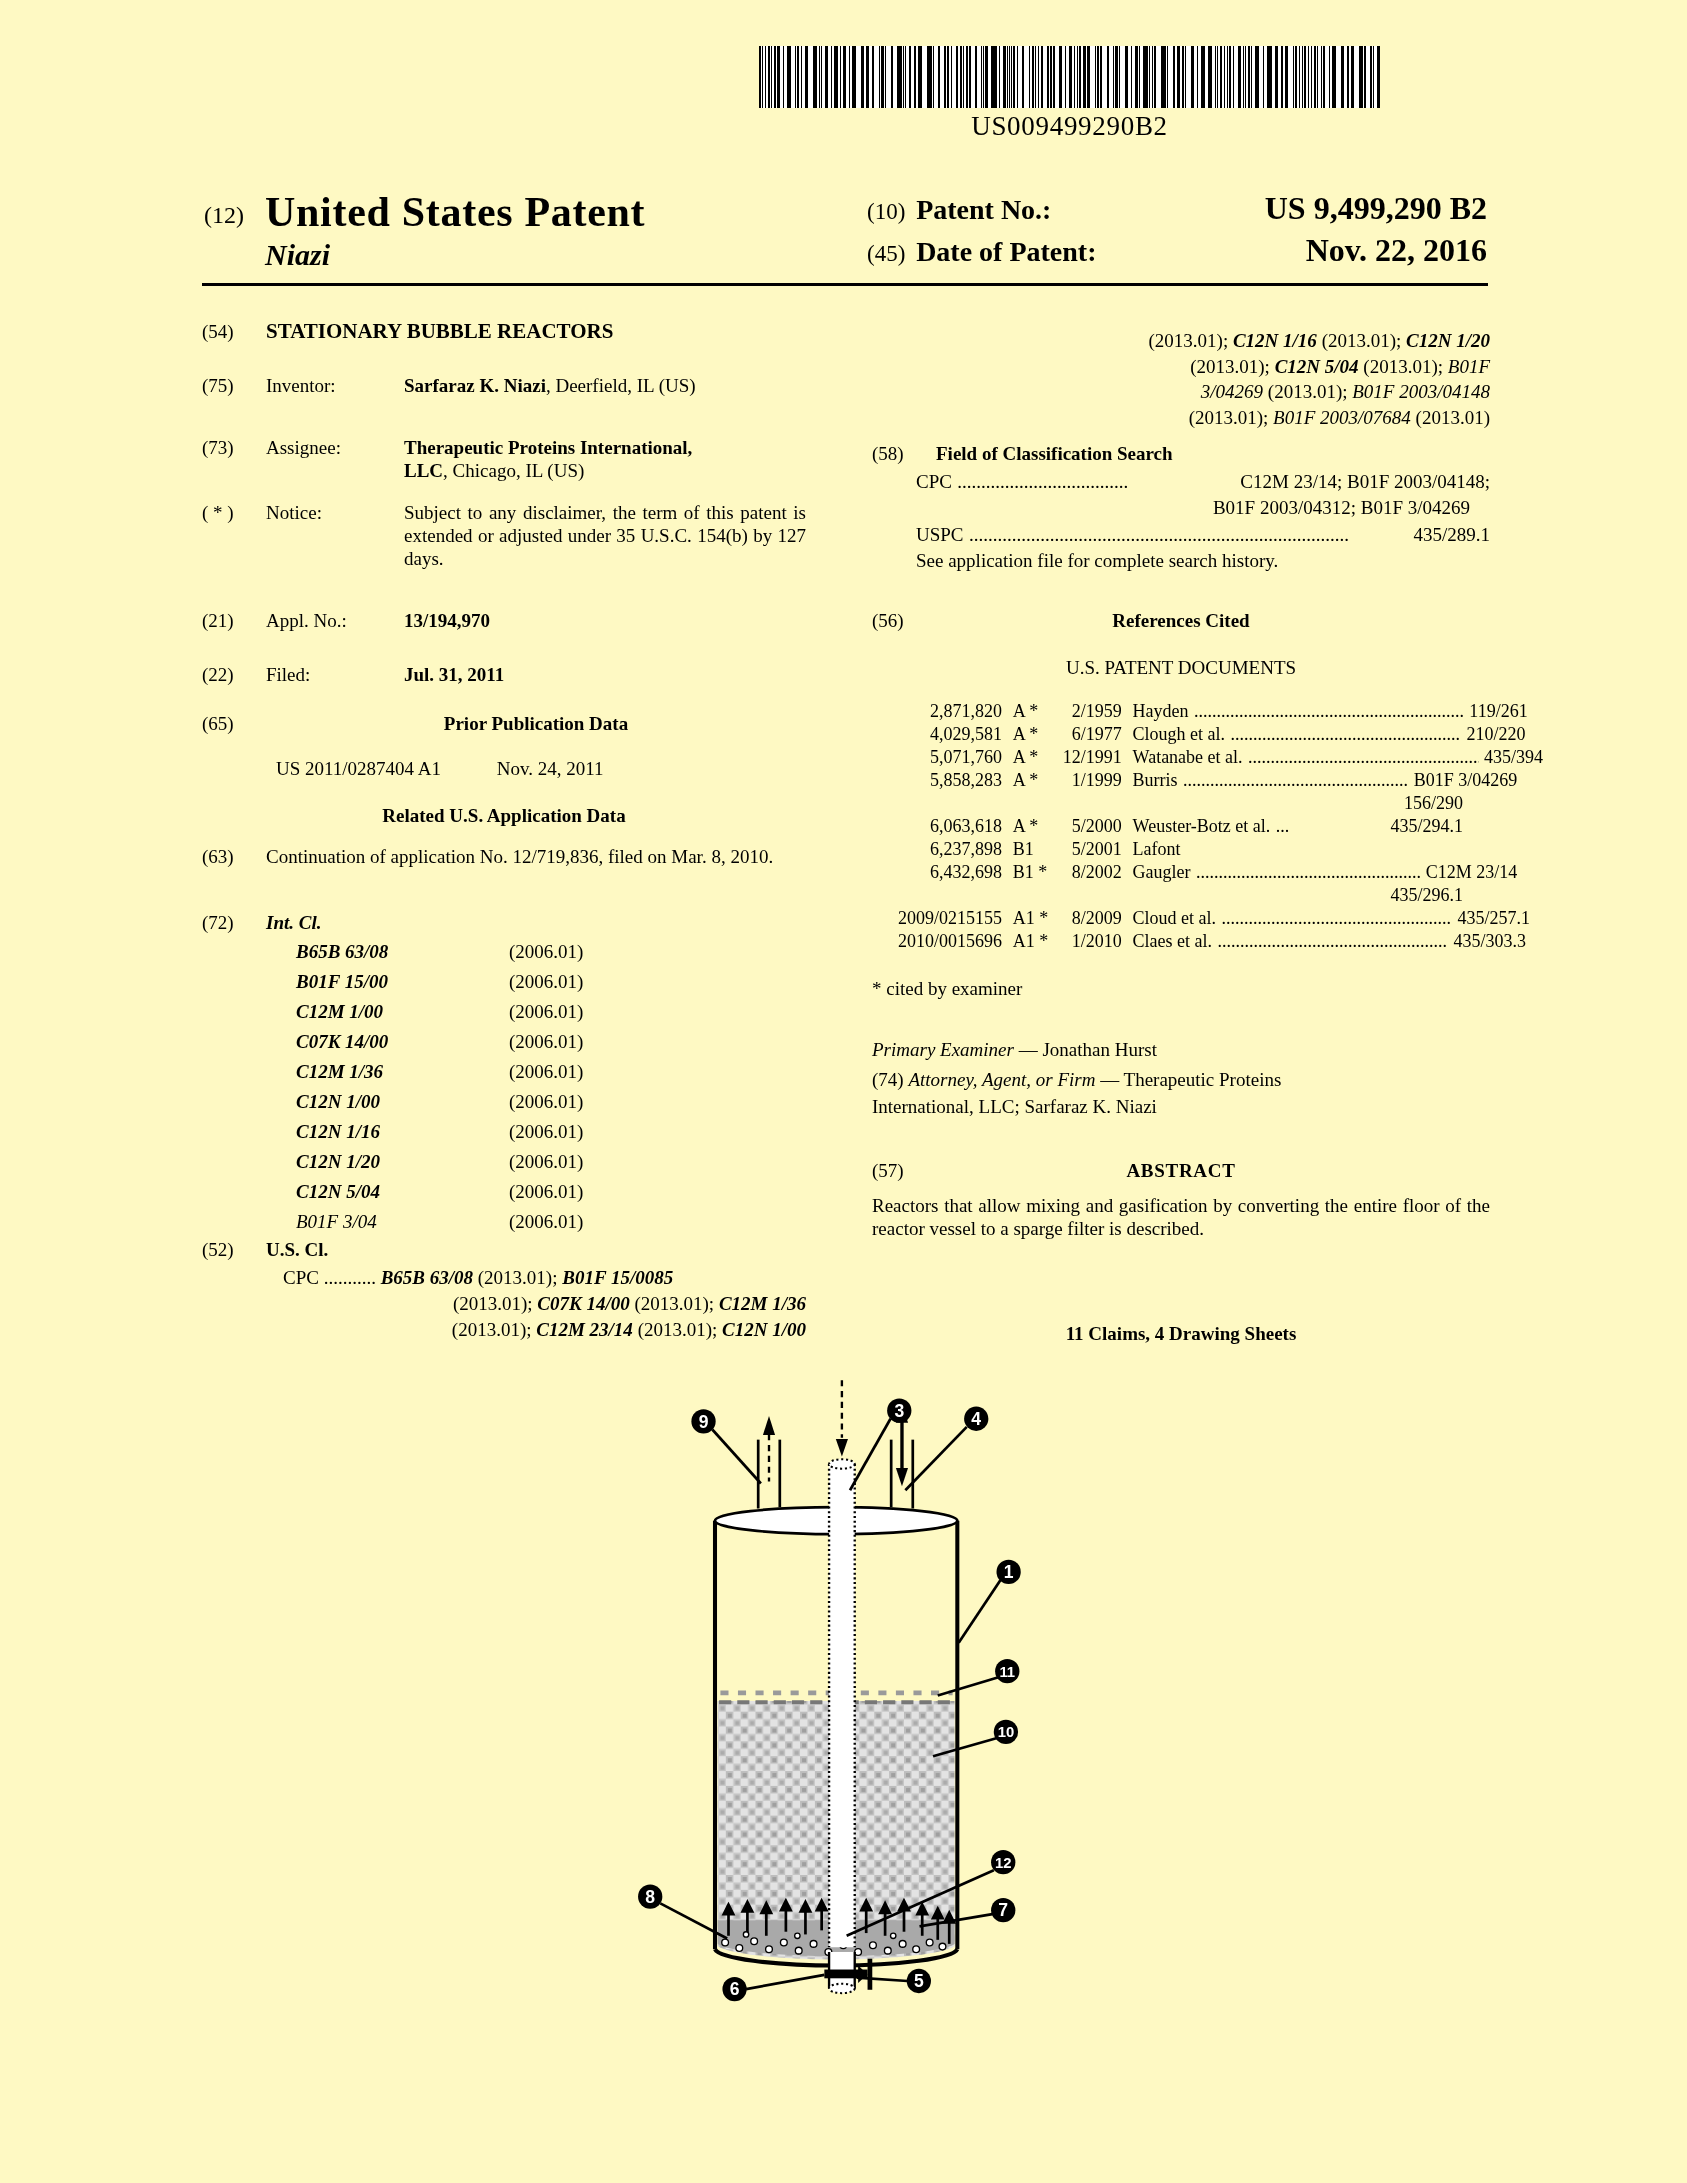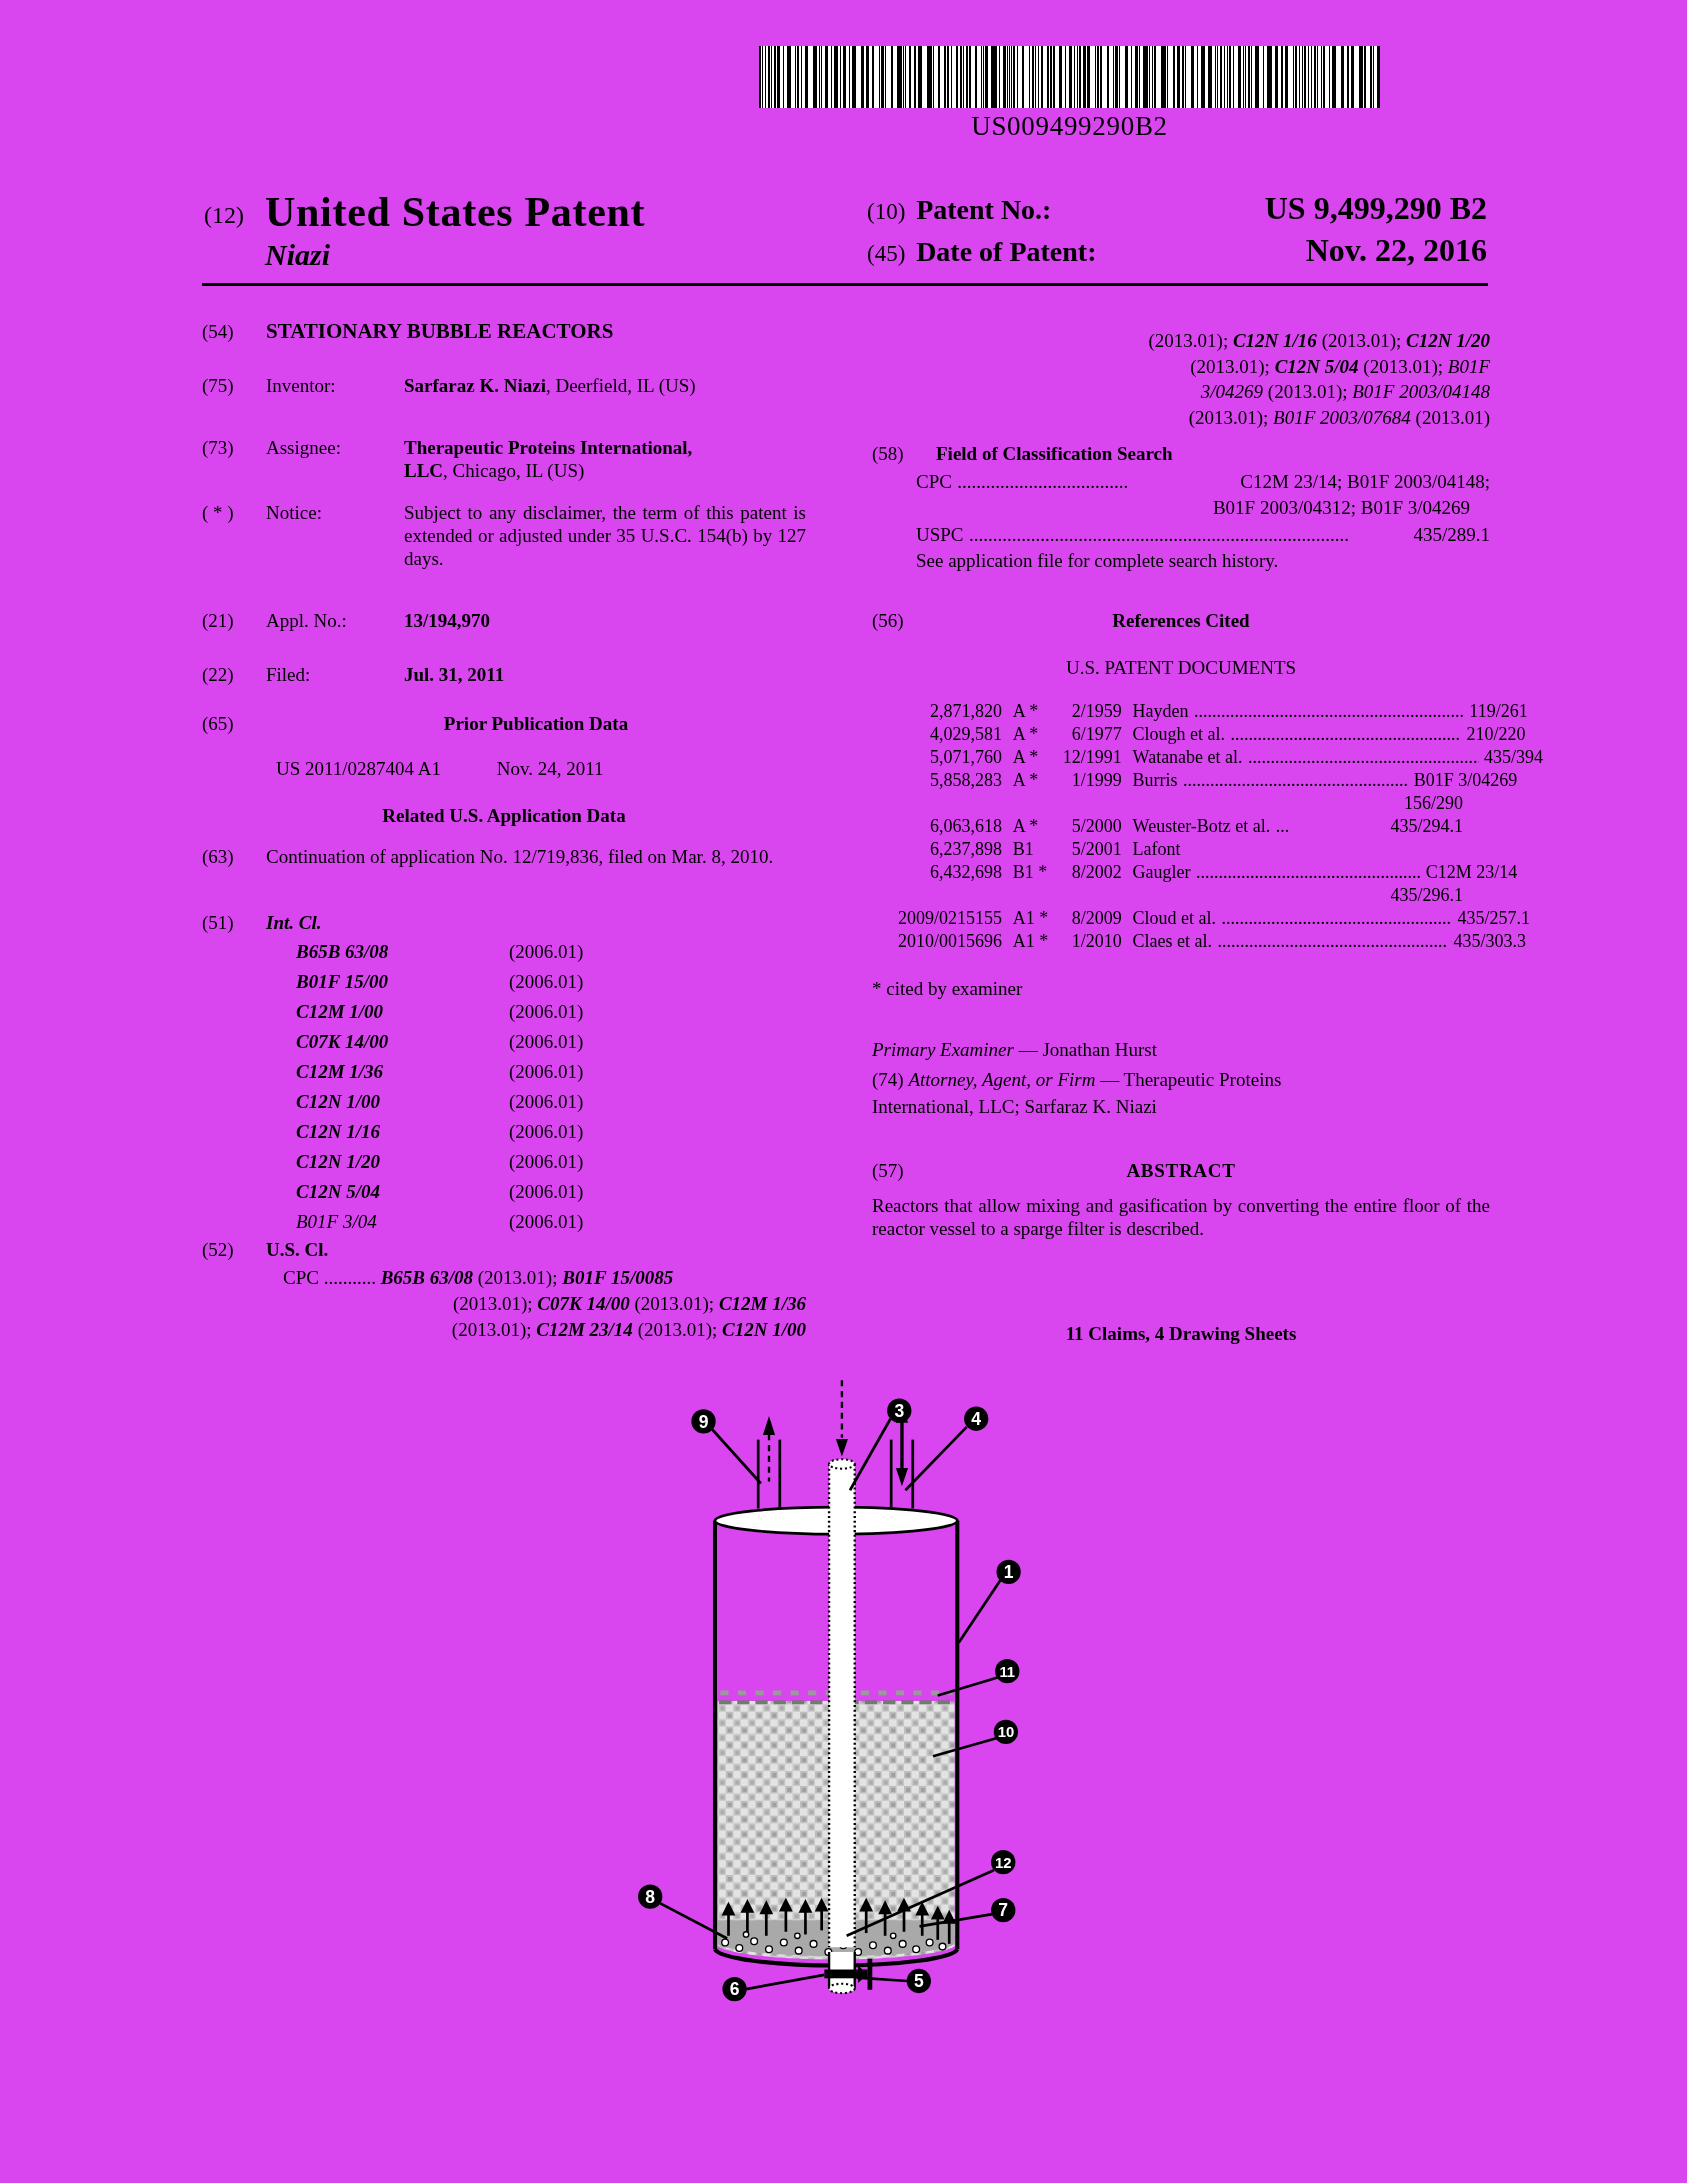--- a/index.html
+++ b/index.html
@@ -1,16 +1,16 @@
 <!DOCTYPE html>
 <html style="font-size:10.8px"><head>
 <meta charset="utf-8">
 <style>
   html,body{margin:0;padding:0;background:#777;}
-  .page{position:relative;width:1687px;height:2183px;background:#d946ef;color:#000;
+  .page{position:relative;width:1687px;height:2183px;background:#fef9c3;color:#000;
         font-family:"Liberation Serif","DejaVu Serif",serif;overflow:hidden;}
   .b{font-weight:bold}
   .i{font-style:italic}
   .bi{font-weight:bold;font-style:italic}
   
   .barcode-block{position:absolute;left:759px;top:46px;width:621px;text-align:center;}
   .barcode{height:62px;width:100%;background-color:#fff;
     background-image:
       repeating-linear-gradient(90deg,#000 0 1.3px,transparent 1.3px 6px),
       repeating-linear-gradient(90deg,#000 0 2px,transparent 2px 9.4px),
@@ -134,21 +134,21 @@
     </div>
 
     <div class="sec b ctr" style="top:494px;">Related U.S. Application Data</div>
 
     <div class="sec row" style="top:535px;">
       <span class="num">(63)</span>
       <span class="val">Continuation of application No. 12/719,836, filed on Mar. 8, 2010.</span>
     </div>
 
     <div class="sec row" style="top:601px;">
-      <span class="num">(51)</span>
+      <span class="num">(72)</span>
       <span class="val bi">Int. Cl.</span>
     </div>
     <div class="sec" style="top:630px;">
       <div class="iclrow">
           <span class="code bi">B65B 63/08</span>
           <span>(2006.01)</span>
         </div>
       <div class="iclrow">
           <span class="code bi">B01F 15/00</span>
           <span>(2006.01)</span>

